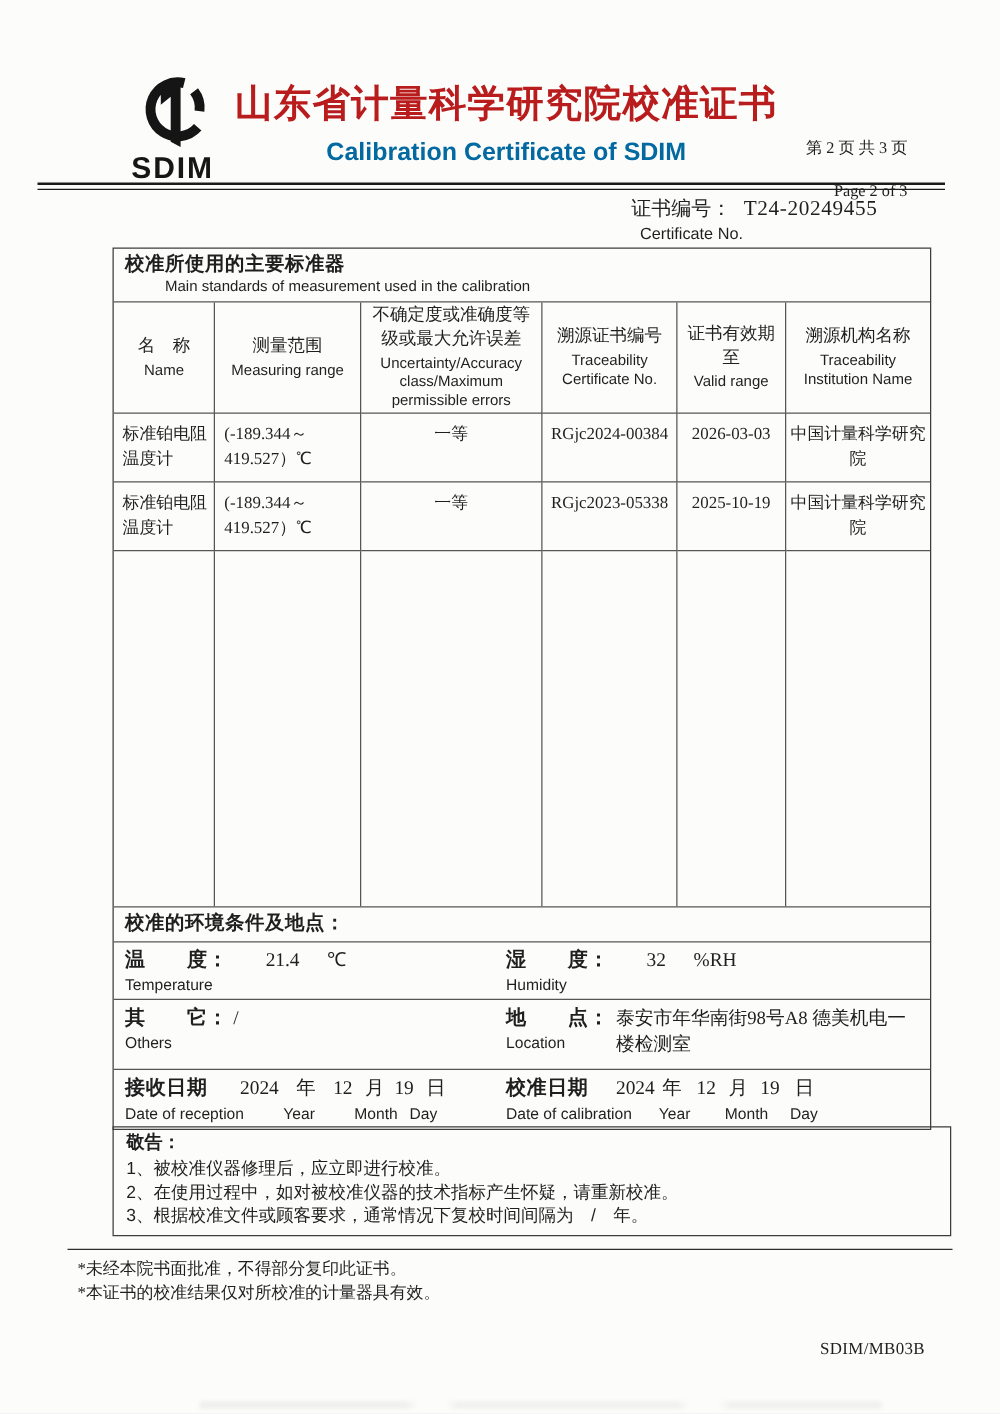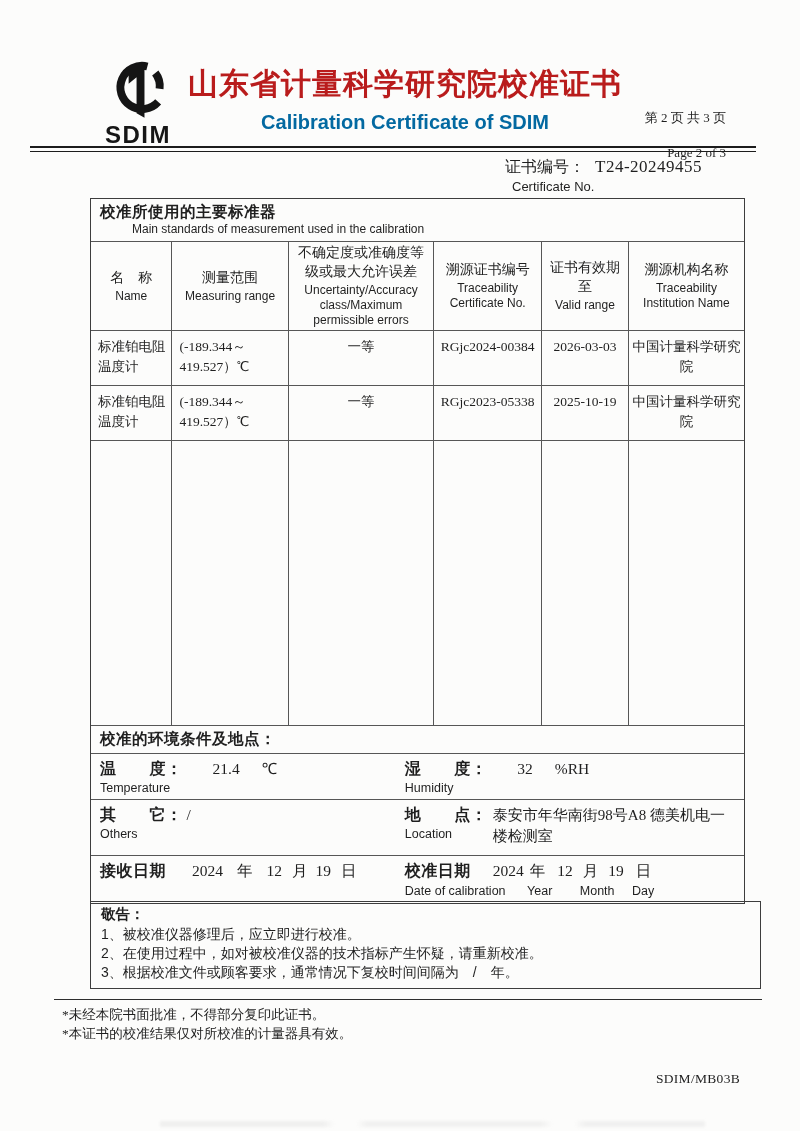--- a/index.html
+++ b/index.html
@@ -217,20 +217,26 @@
       <div class="half">
         <div class="dateline">
           <span class="lbl">接收日期</span>
           <span class="num" style="margin-left:22px;">2024</span>
           <span class="unit" style="margin-left:10px;">年</span>
           <span class="num" style="margin-left:10px;">12</span>
           <span class="unit" style="margin-left:6px;">月</span>
           <span class="num" style="margin-left:4px;">19</span>
           <span class="unit" style="margin-left:6px;">日</span>
         </div>
+        <div class="date-en">
+          <span>Date of reception</span>
+          <span style="margin-left:28px;">Year</span>
+          <span style="margin-left:28px;">Month</span>
+          <span style="margin-left:6px;">Day</span>
+        </div>
       </div>
       <div class="half right">
         <div class="dateline">
           <span class="lbl">校准日期</span>
           <span class="num" style="margin-left:18px;">2024</span>
           <span class="unit" style="margin-left:2px;">年</span>
           <span class="num" style="margin-left:8px;">12</span>
           <span class="unit" style="margin-left:6px;">月</span>
           <span class="num" style="margin-left:6px;">19</span>
           <span class="unit" style="margin-left:8px;">日</span>

